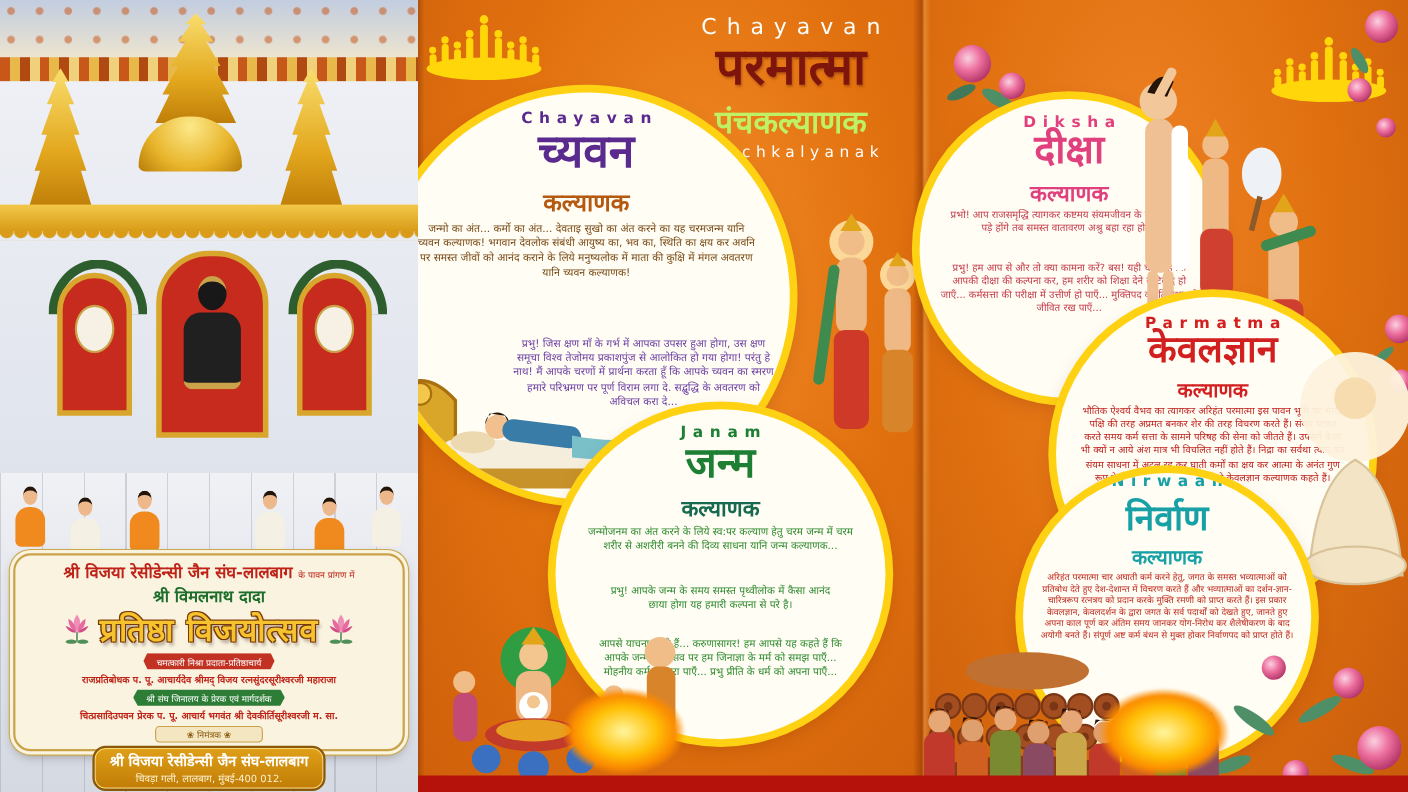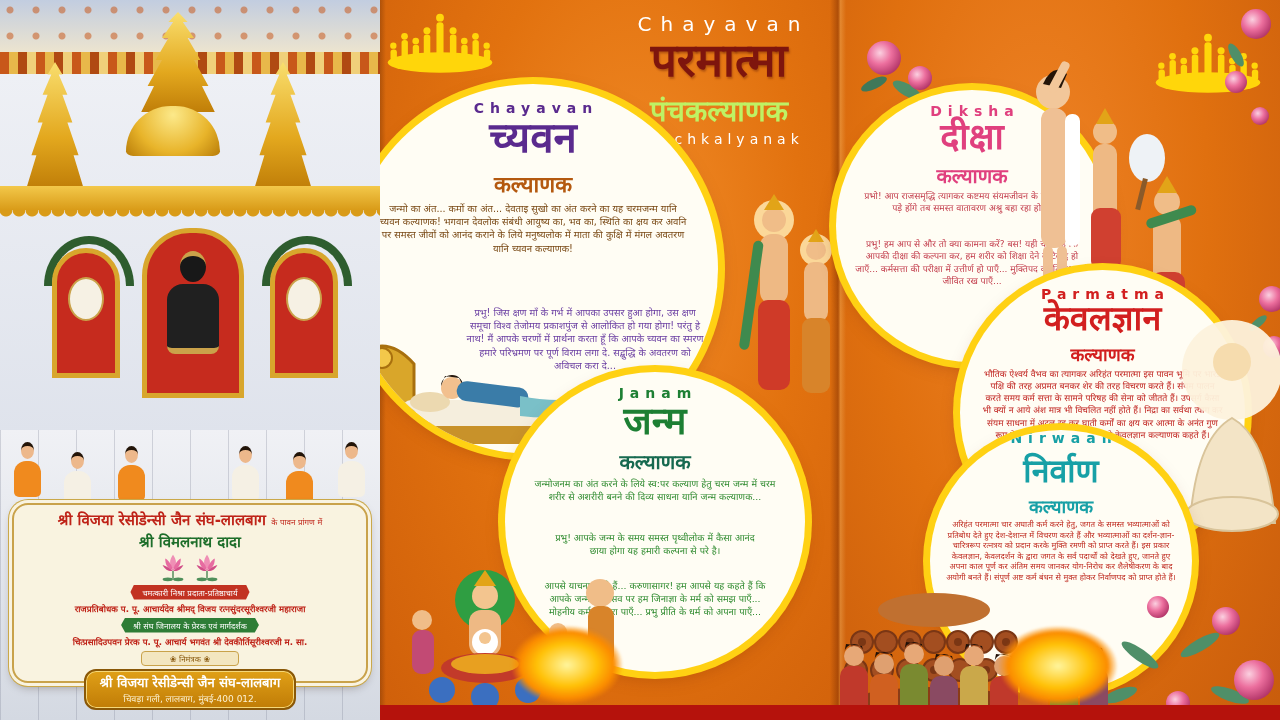--- a/index.html
+++ b/index.html
@@ -498,20 +498,21 @@
         <svg class="lotus" viewBox="0 0 40 46">
           <path d="M20 4 C14 12 14 20 20 26 C26 20 26 12 20 4Z" fill="#ef8fb5"></path>
           <path d="M8 10 C8 20 12 26 20 28 C18 20 14 13 8 10Z" fill="#e76ba1"></path>
           <path d="M32 10 C32 20 28 26 20 28 C22 20 26 13 32 10Z" fill="#e76ba1"></path>
           <path d="M4 20 C8 28 14 30 20 29 C14 24 8 21 4 20Z" fill="#d14c87"></path>
           <path d="M36 20 C32 28 26 30 20 29 C26 24 32 21 36 20Z" fill="#d14c87"></path>
           <rect x="19" y="29" width="2" height="12" fill="#3f7d4a"></rect>
           <ellipse cx="12" cy="42" rx="8" ry="3" fill="#4f8f5a"></ellipse>
             <ellipse cx="28" cy="42" rx="8" ry="3" fill="#4f8f5a"></ellipse>
         </svg>
+        <div class="inv-l3">प्रतिष्ठा विजयोत्सव</div>
         <svg class="lotus" viewBox="0 0 40 46">
           <path d="M20 4 C14 12 14 20 20 26 C26 20 26 12 20 4Z" fill="#ef8fb5"></path>
           <path d="M8 10 C8 20 12 26 20 28 C18 20 14 13 8 10Z" fill="#e76ba1"></path>
           <path d="M32 10 C32 20 28 26 20 28 C22 20 26 13 32 10Z" fill="#e76ba1"></path>
           <path d="M4 20 C8 28 14 30 20 29 C14 24 8 21 4 20Z" fill="#d14c87"></path>
           <path d="M36 20 C32 28 26 30 20 29 C26 24 32 21 36 20Z" fill="#d14c87"></path>
           <rect x="19" y="29" width="2" height="12" fill="#3f7d4a"></rect>
           <ellipse cx="12" cy="42" rx="8" ry="3" fill="#4f8f5a"></ellipse>
             <ellipse cx="28" cy="42" rx="8" ry="3" fill="#4f8f5a"></ellipse>
         </svg>

